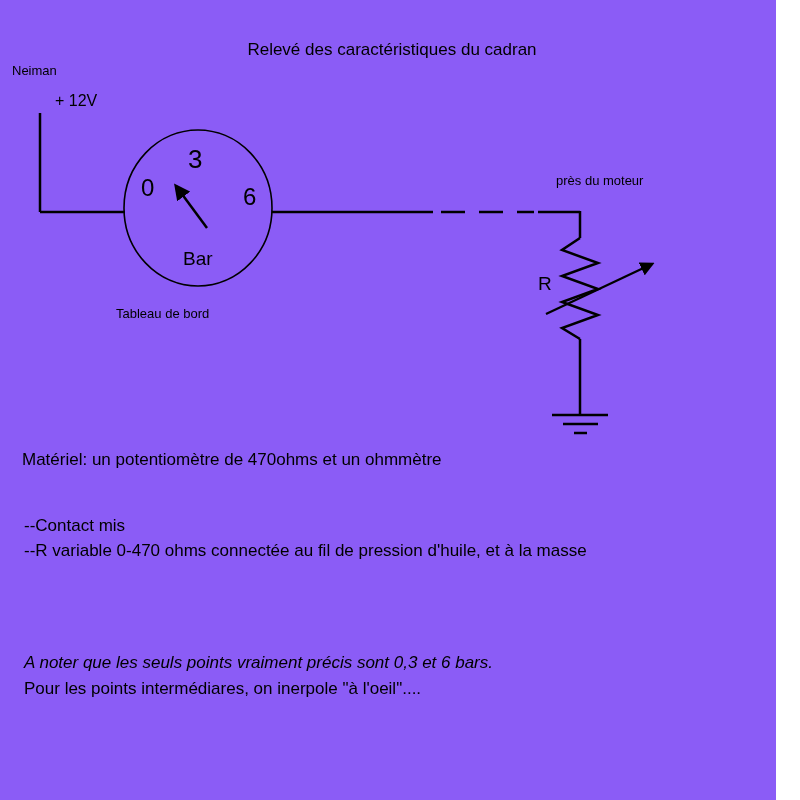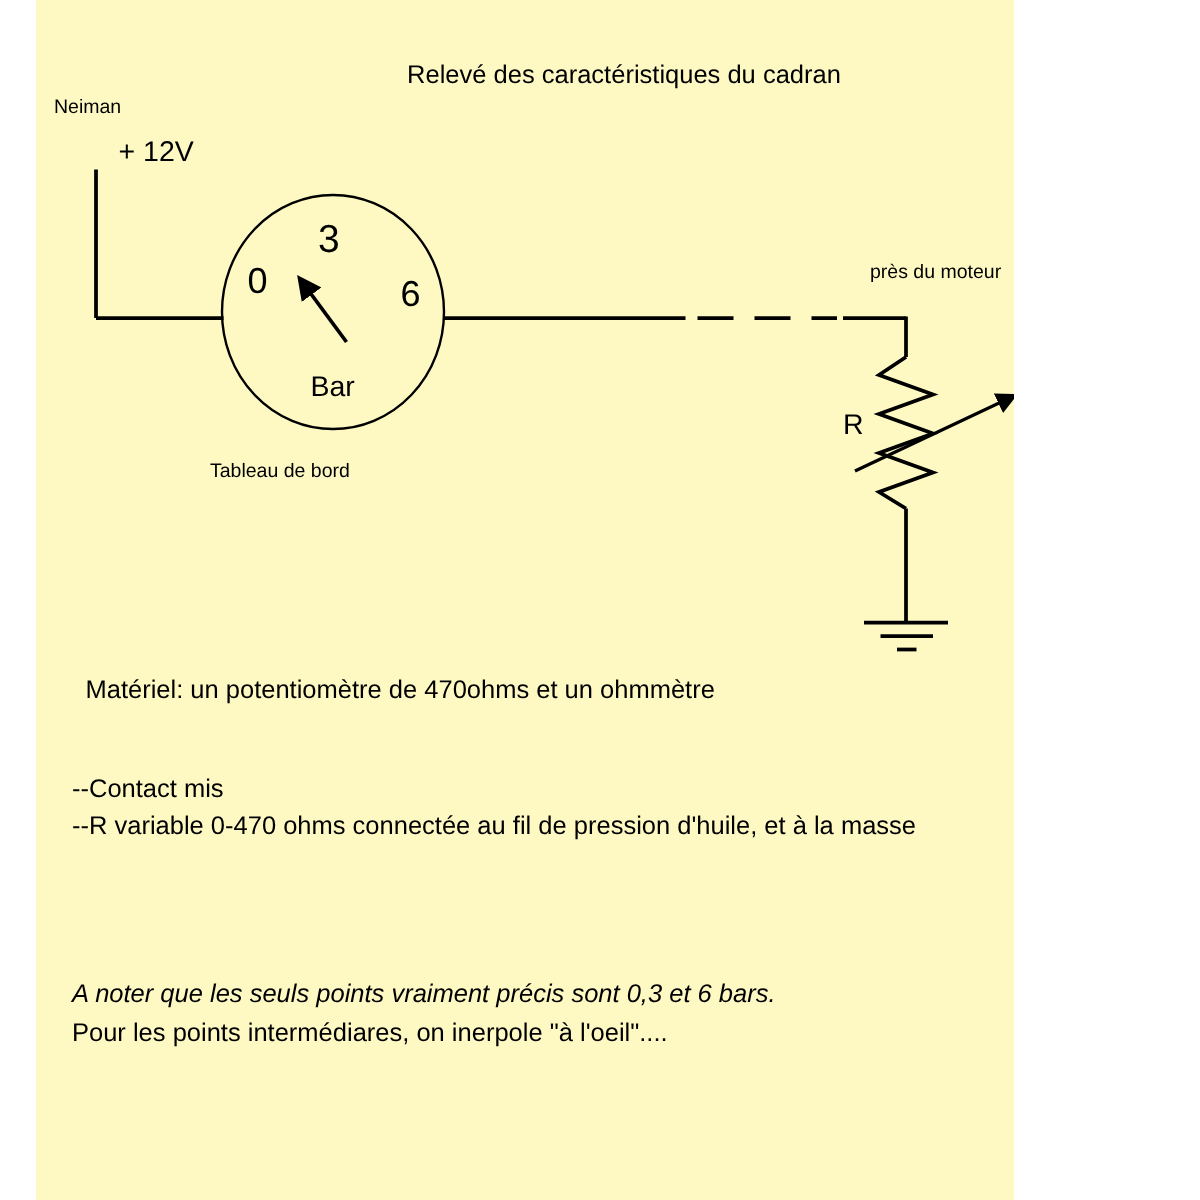--- a/index.html
+++ b/index.html
@@ -4,25 +4,24 @@
 <style>
   html, body {
     margin: 0;
     padding: 0;
     background: #ffffff;
     font-family: "Liberation Sans", sans-serif;
     color: #000000;
   }
   .canvas {
     position: relative;
-    width: 652px;
+    width: 776px;
     height: 800px;
-    background: #fef9c3;
+    background: #8b5cf6;
     overflow: hidden;
-    margin-left: 24px;
   }
   .canvas svg {
     position: absolute;
     top: 0;
     left: 0;
   }
   .txt {
     position: absolute;
     white-space: pre;
     font-size: 13px;
@@ -81,37 +80,37 @@
       <line x1="552" y1="415" x2="608" y2="415" stroke="#000" stroke-width="2.5"></line>
       <line x1="563" y1="424" x2="598" y2="424" stroke="#000" stroke-width="2.5"></line>
       <line x1="574" y1="433" x2="587" y2="433" stroke="#000" stroke-width="2.5"></line>
     </g>
   </svg>
 
   <div class="txt title" style="left:192px; top:40px;">Relevé des caractéristiques du cadran</div>
 
   <div class="txt" style="left:12px; top:63px;">Neiman</div>
 
-  <div class="txt" style="left:55px; top:91px; font-size:19px;">+ 12V</div>
+  <div class="txt" style="left:55px; top:91px; font-size:16px;">+ 12V</div>
 
   <div class="txt gauge-num-top" style="left:188px; top:144px;">3</div>
 
   <div class="txt gauge-num" style="left:141px; top:174px;">0</div>
 
   <div class="txt gauge-num" style="left:243px; top:183px;">6</div>
 
   <div class="txt gauge-unit" style="left:183px; top:248px;">Bar</div>
 
   <div class="txt" style="left:116px; top:306px;">Tableau de bord</div>
 
   <div class="txt" style="left:556px; top:173px;">près du moteur</div>
 
   <div class="txt r-label" style="left:538px; top:273px;">R</div>
 
-  <div class="txt note" style="left:33px; top:450px;">Matériel: un potentiomètre de 470ohms et un ohmmètre</div>
+  <div class="txt note" style="left:22px; top:450px;">Matériel: un potentiomètre de 470ohms et un ohmmètre</div>
 
   <div class="txt note" style="left:24px; top:516px;">--Contact mis</div>
 
   <div class="txt note" style="left:24px; top:541px;">--R variable 0-470 ohms connectée au fil de pression d'huile, et à la masse</div>
 
 
 
   <div class="txt note" style="left:24px; top:653px;font-style:italic;">A noter que les seuls points vraiment précis sont 0,3 et 6 bars.</div>
 
   <div class="txt note" style="left:24px; top:679px;">Pour les points intermédiares, on inerpole "à l'oeil"....</div>

